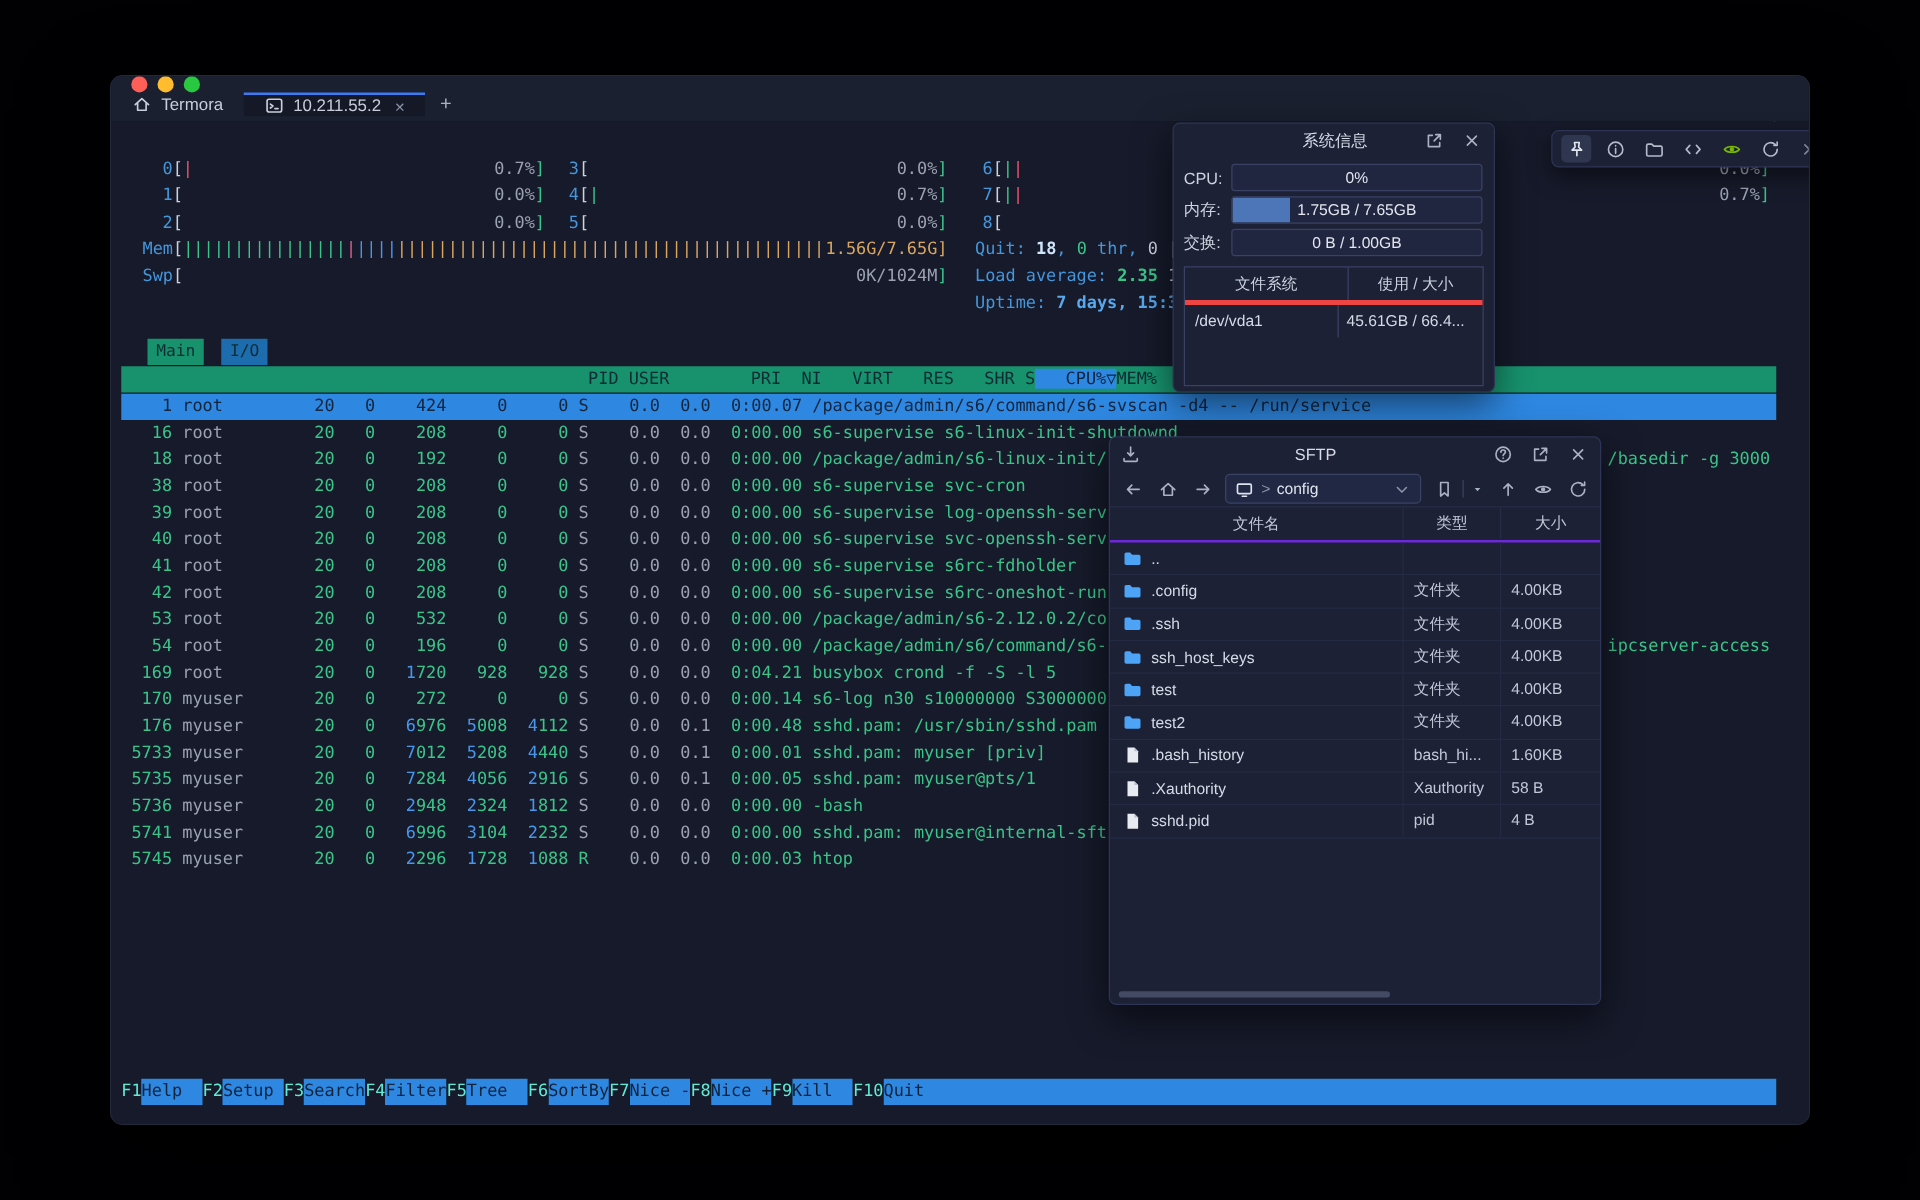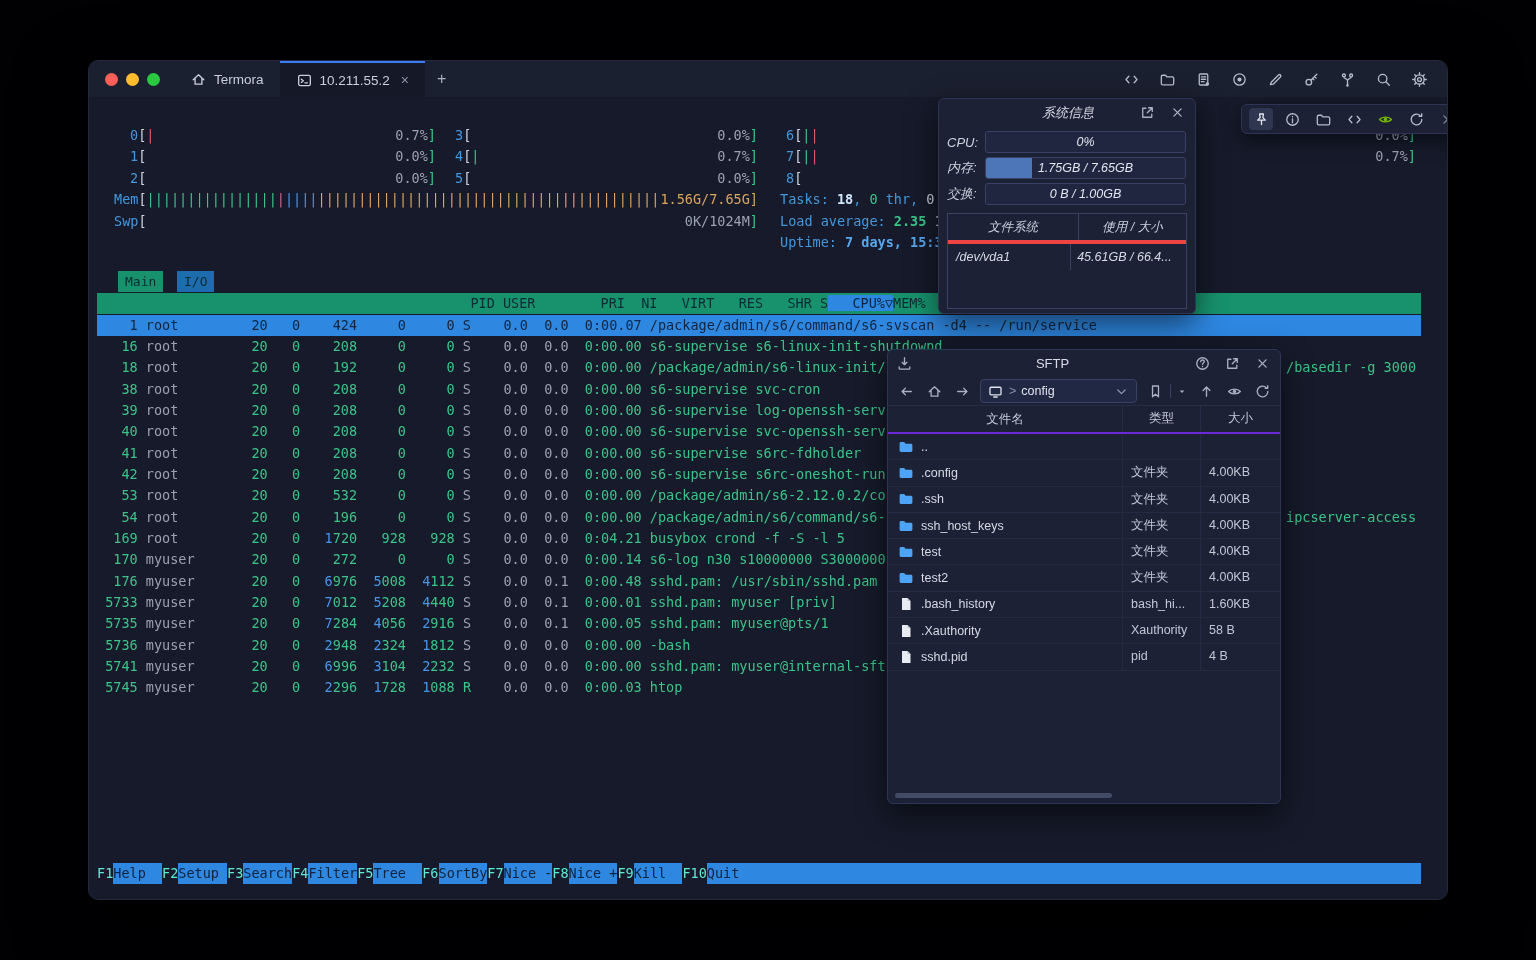--- a/index.html
+++ b/index.html
@@ -1,21 +1,21 @@
 <!DOCTYPE html>
 <html><head>
 <meta charset="utf-8">
 <style>
   html,body{margin:0;padding:0;background:#010103;width:1536px;height:960px;overflow:hidden;
     font-family:"Liberation Sans","DejaVu Sans",sans-serif;}
   .page{position:relative;width:1536px;height:960px;background:#010103;}
   .win{position:absolute;left:88px;top:60px;width:1360px;height:840px;background:#161a2a;
     border-radius:10px;overflow:hidden;box-shadow:0 25px 70px rgba(0,0,0,.75);border:1px solid #23283a;box-sizing:border-box;}
   
-  .titlebar{position:absolute;left:0;top:0;right:0;height:36px;background:#1b2030;border-bottom:1px solid #0e1120;display:flex;align-items:stretch;}
+  .titlebar{position:absolute;left:0;top:0;right:0;height:36px;background:#1b2030;border-bottom:1px solid #0e1120;display:flex;align-items:stretch;flex-direction:column;}
   .lights{display:flex;align-items:center;gap:8px;padding:0 14px 0 16px;}
   .light{width:13px;height:13px;border-radius:50%;}
   .tabs{display:flex;align-items:stretch;}
   .tab{display:flex;align-items:center;gap:7px;padding:0 16px;color:#c9cedb;font-size:13.5px;position:relative;}
   .tab.active{background:#141827;border-top:2px solid #3d7bf4;box-sizing:border-box;}
   .tab .closex{margin-left:4px;color:#8b93a6;font-size:14px;}
   .newtab{display:flex;align-items:center;padding:0 12px;color:#aab1c2;}
   .tb-icons{margin-left:auto;display:flex;align-items:center;gap:12px;padding-right:16px;color:#b4bac8;}
   .ic{display:inline-flex;width:17px;height:17px;}
   .ic svg{width:100%;height:100%;fill:none;stroke:currentColor;stroke-width:1.25;stroke-linecap:round;stroke-linejoin:round;}
@@ -198,21 +198,21 @@
         <div class="tl meter" style="width: 306px; left: 41px; top: 49.4px;"><span class="c-b">1</span><span class="c-br">[</span><div class="inner"><span class="c-gy pct">0.0%</span></div><span class="c-g">]</span></div>
         <div class="tl meter" style="width: 306px; left: 41px; top: 70.8px;"><span class="c-b">2</span><span class="c-br">[</span><div class="inner"><span class="c-gy pct">0.0%</span></div><span class="c-g">]</span></div>
         <div class="tl meter" style="width: 303px; left: 366px; top: 28px;"><span class="c-b">3</span><span class="c-br">[</span><div class="inner"><span class="c-gy pct">0.0%</span></div><span class="c-g">]</span></div>
         <div class="tl meter" style="width: 303px; left: 366px; top: 49.4px;"><span class="c-b">4</span><span class="c-br">[</span><div class="inner"><span class="c-g">|</span><span class="c-gy pct">0.7%</span></div><span class="c-g">]</span></div>
         <div class="tl meter" style="width: 303px; left: 366px; top: 70.8px;"><span class="c-b">5</span><span class="c-br">[</span><div class="inner"><span class="c-gy pct">0.0%</span></div><span class="c-g">]</span></div>
         <div class="tl meter" style="width: 630px; left: 697px; top: 28px;"><span class="c-b">6</span><span class="c-br">[</span><div class="inner"><span class="c-g">|</span><span class="c-r">|</span><span class="c-gy pct">0.0%</span></div><span class="c-g">]</span></div>
         <div class="tl meter" style="width: 630px; left: 697px; top: 49.4px;"><span class="c-b">7</span><span class="c-br">[</span><div class="inner"><span class="c-g">|</span><span class="c-r">|</span><span class="c-gy pct">0.7%</span></div><span class="c-g">]</span></div>
         <div class="tl meter" style="width: 630px; left: 697px; top: 70.8px;"><span class="c-b">8</span><span class="c-br">[</span><div class="inner"></div></div>
         <div class="tl meter" style="width: 644px; left: 25px; top: 92.2px;"><span class="c-b">Mem</span><span class="c-br">[</span><div class="inner"><span class="c-g">|</span><span class="c-g">|</span><span class="c-g">|</span><span class="c-g">|</span><span class="c-g">|</span><span class="c-g">|</span><span class="c-g">|</span><span class="c-g">|</span><span class="c-g">|</span><span class="c-g">|</span><span class="c-g">|</span><span class="c-g">|</span><span class="c-g">|</span><span class="c-g">|</span><span class="c-g">|</span><span class="c-g">|</span><span class="c-m">|</span><span class="c-n">|</span><span class="c-n">|</span><span class="c-n">|</span><span class="c-n">|</span><span class="c-o">|</span><span class="c-o">|</span><span class="c-o">|</span><span class="c-o">|</span><span class="c-o">|</span><span class="c-o">|</span><span class="c-o">|</span><span class="c-o">|</span><span class="c-o">|</span><span class="c-o">|</span><span class="c-o">|</span><span class="c-o">|</span><span class="c-o">|</span><span class="c-o">|</span><span class="c-o">|</span><span class="c-o">|</span><span class="c-o">|</span><span class="c-o">|</span><span class="c-o">|</span><span class="c-o">|</span><span class="c-o">|</span><span class="c-o">|</span><span class="c-o">|</span><span class="c-o">|</span><span class="c-o">|</span><span class="c-o">|</span><span class="c-o">|</span><span class="c-o">|</span><span class="c-o">|</span><span class="c-o">|</span><span class="c-o">|</span><span class="c-o">|</span><span class="c-o">|</span><span class="c-o">|</span><span class="c-o">|</span><span class="c-o">|</span><span class="c-o">|</span><span class="c-o">|</span><span class="c-o">|</span><span class="c-o">|</span><span class="c-o">|</span><span class="c-o">|</span><span class="c-o pct">1.56G/7.65G</span></div><span class="c-o">]</span></div>
         <div class="tl meter" style="width: 644px; left: 25px; top: 113.6px;"><span class="c-b">Swp</span><span class="c-br">[</span><div class="inner"><span class="c-gy pct">0K/1024M</span></div><span class="c-g">]</span></div>
-        <div class="tl" style="left: 691px; top: 92.2px;"><span class="c-b">Tasks: </span><span class="c-bd">18</span><span class="c-b">, </span><span class="c-g">0</span><span class="c-b"> thr, </span><span class="c-w">0 </span><span class="c-w">|</span></div>
+        <div class="tl" style="left: 691px; top: 92.2px;"><span class="c-b">Quit: </span><span class="c-bd">18</span><span class="c-b">, </span><span class="c-g">0</span><span class="c-b"> thr, </span><span class="c-w">0 </span><span class="c-w">|</span></div>
         <div class="tl" style="left: 691px; top: 113.6px;"><span class="c-b">Load average: </span><span class="c-gb">2.35</span><span class="c-w"> 1</span></div>
         <div class="tl" style="left: 691px; top: 135px;"><span class="c-b">Uptime: </span><span class="c-bb">7 days, 15:3</span></div>
         <div class="vtab" style="background: rgb(23, 146, 108); left: 29px; top: 174px;">Main</div>
         <div class="vtab" style="background: rgb(29, 108, 174); left: 88px; top: 174px;">I/O</div>
         <div class="tl hrow" style="left: 8px; top: 196px; text-align: center;"><span>  PID USER        PRI  NI   VIRT   RES   SHR S</span><span class="sortseg">   CPU%▽</span><span>MEM%    TIME+ Command</span></div>
         <div class="tl prow sel" style="left: 8px; top: 217.5px;"><span class="c-g">    1</span><span> </span><span class="c-gy">root       </span><span class="c-g">  20</span><span class="c-g">   0</span><span class="c-g">    424</span><span class="c-g">     0</span><span class="c-g">     0</span><span> </span><span class="c-gy">S</span><span class="c-gy">    0.0</span><span class="c-gy">  0.0</span><span class="c-g">  0:00.07</span><span> </span><span class="c-g">/package/admin/s6/command/s6-svscan -d4 -- /run/service</span></div>
         <div class="tl prow" style="left: 8px; top: 238.85px;"><span class="c-g">   16</span><span> </span><span class="c-gy">root       </span><span class="c-g">  20</span><span class="c-g">   0</span><span class="c-g">    208</span><span class="c-g">     0</span><span class="c-g">     0</span><span> </span><span class="c-gy">S</span><span class="c-gy">    0.0</span><span class="c-gy">  0.0</span><span class="c-g">  0:00.00</span><span> </span><span class="c-g">s6-supervise s6-linux-init-shutdownd</span></div>
         <div class="tl prow" style="left: 8px; top: 260.2px;"><span class="c-g">   18</span><span> </span><span class="c-gy">root       </span><span class="c-g">  20</span><span class="c-g">   0</span><span class="c-g">    192</span><span class="c-g">     0</span><span class="c-g">     0</span><span> </span><span class="c-gy">S</span><span class="c-gy">    0.0</span><span class="c-gy">  0.0</span><span class="c-g">  0:00.00</span><span> </span><span class="c-g">/package/admin/s6-linux-init/</span><span class="c-g tail">/basedir -g 3000</span></div>
         <div class="tl prow" style="left: 8px; top: 281.55px;"><span class="c-g">   38</span><span> </span><span class="c-gy">root       </span><span class="c-g">  20</span><span class="c-g">   0</span><span class="c-g">    208</span><span class="c-g">     0</span><span class="c-g">     0</span><span> </span><span class="c-gy">S</span><span class="c-gy">    0.0</span><span class="c-gy">  0.0</span><span class="c-g">  0:00.00</span><span> </span><span class="c-g">s6-supervise svc-cron</span></div>
         <div class="tl prow" style="left: 8px; top: 302.9px;"><span class="c-g">   39</span><span> </span><span class="c-gy">root       </span><span class="c-g">  20</span><span class="c-g">   0</span><span class="c-g">    208</span><span class="c-g">     0</span><span class="c-g">     0</span><span> </span><span class="c-gy">S</span><span class="c-gy">    0.0</span><span class="c-gy">  0.0</span><span class="c-g">  0:00.00</span><span> </span><span class="c-g">s6-supervise log-openssh-serv</span></div>
@@ -246,21 +246,21 @@
           <span class="fl">Nice -</span>
           <span class="fk">F8</span>
           <span class="fl">Nice +</span>
           <span class="fk">F9</span>
           <span class="fl">Kill  </span>
           <span class="fk">F10</span>
           <span class="fl grow">Quit</span>
         </div>
       </div>
 
-    <div class="panel" id="sysinfo" style="left:849px;top:37px;width:258px;height:216px;font-style:italic;">
+    <div class="panel" id="sysinfo" style="left:849px;top:37px;width:258px;height:216px;">
       <div class="ptitle">
         <span style="width:52px"></span>
         <span class="t">系统信息</span>
         <span class="ico" id="si-ticons">
             <div class="fbtn" style="width: 20px;">
               <span class="ic">
                 <svg viewBox="0 0 16 16">
                   <path d="M6.5 4 H3.5 V12.5 H12 V9.5 M9 3.5 H12.5 V7 M12.5 3.5 L7.8 8.2"></path>
                 </svg>
               </span>

